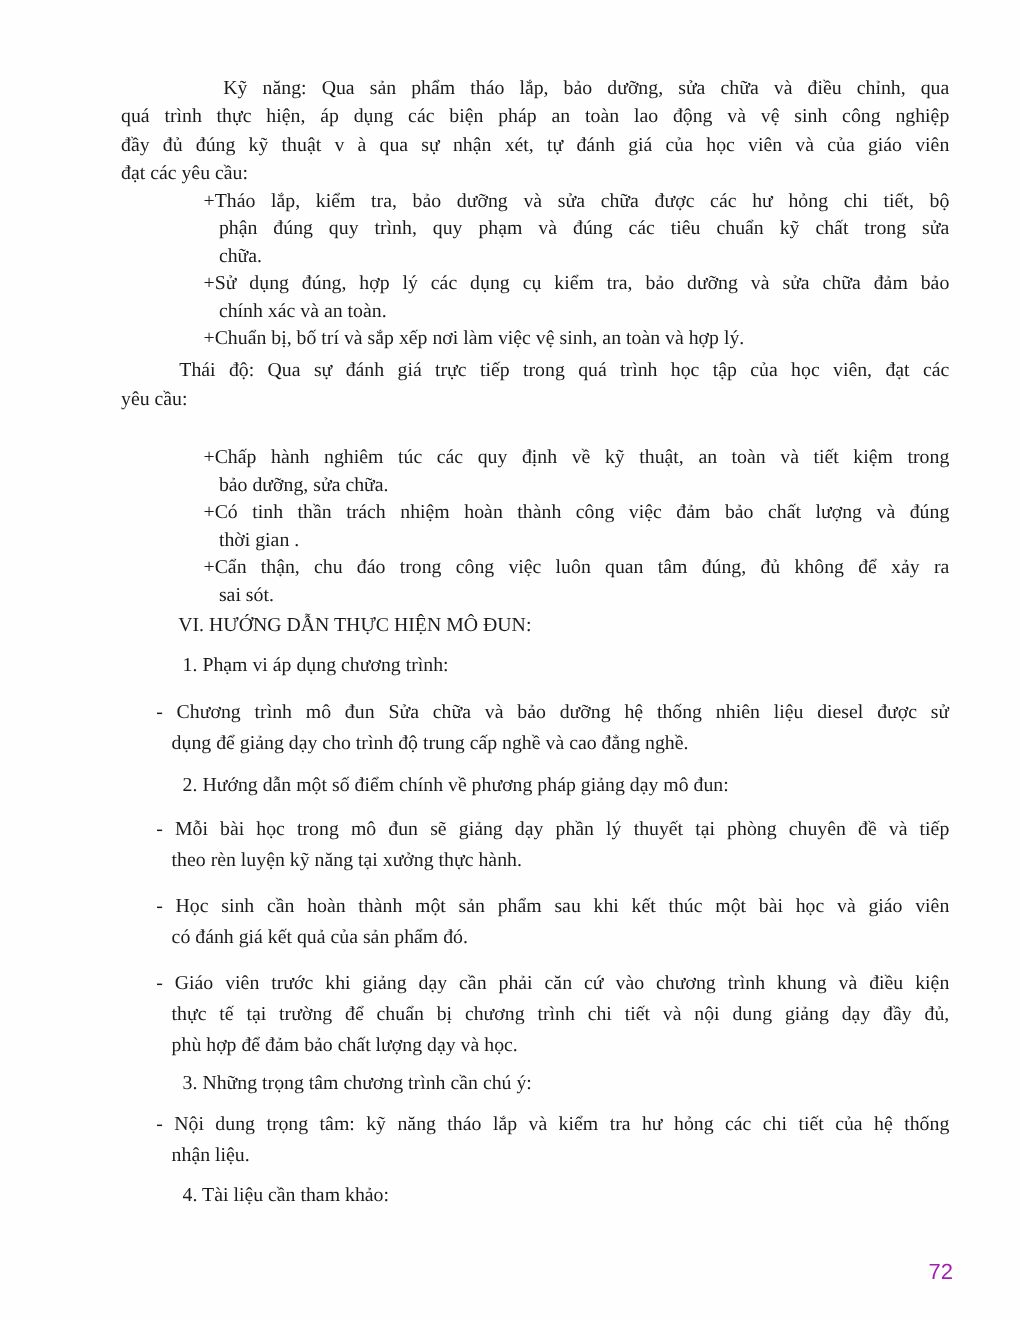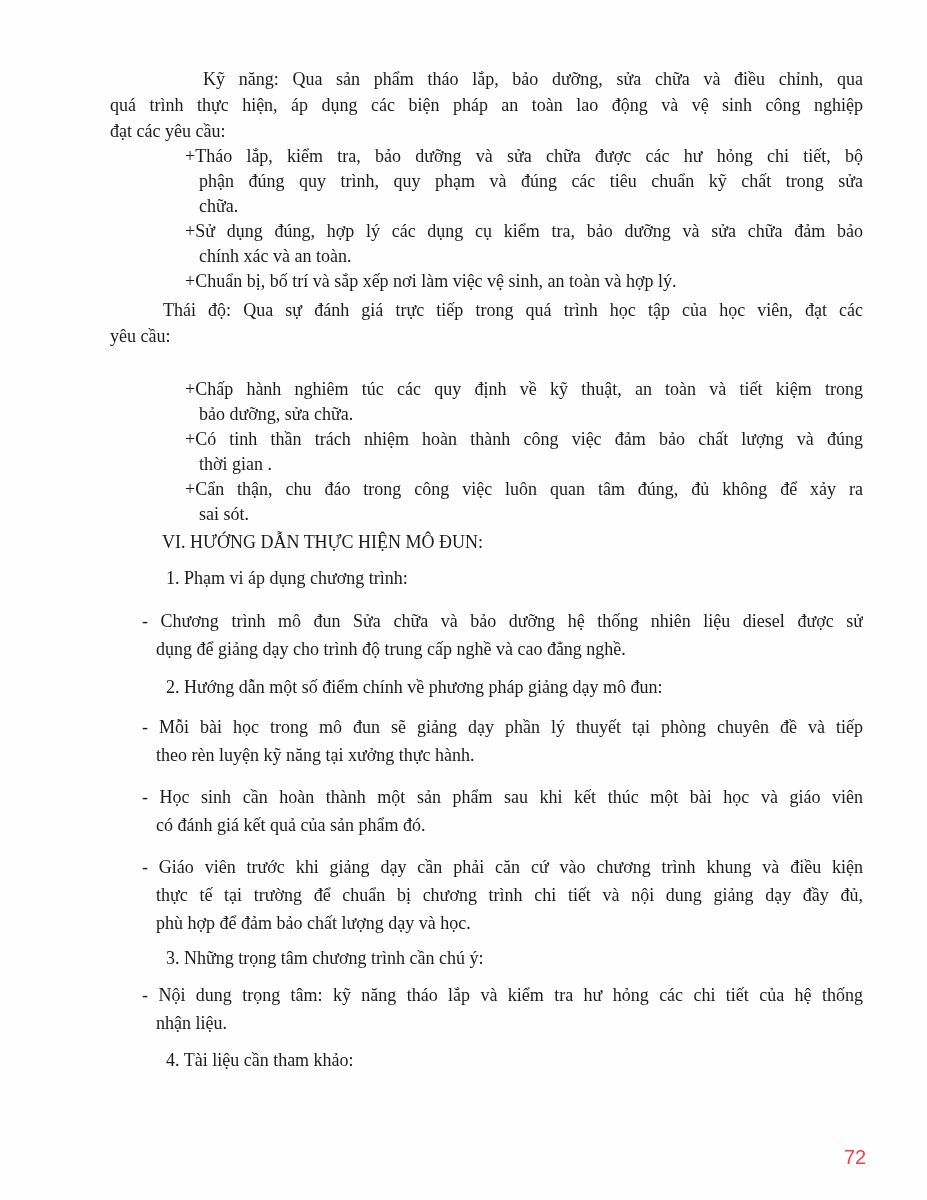--- a/index.html
+++ b/index.html
@@ -60,31 +60,32 @@
   .text-column > :nth-child(15) { margin-top: 14px; }
   .text-column > :nth-child(16) { margin-top: 8px; }
   .text-column > :nth-child(17) { margin-top: 10px; }
   .text-column > :nth-child(18) { margin-top: 10px; }
   .page-number {
     position: absolute;
     left: 844px;
     top: 1146px;
     font-family: "Liberation Sans", "DejaVu Sans", sans-serif;
     font-size: 20px;
-    color: #ef4444;
+    color: #a21caf;
   }
 </style>
 </head>
 <body>
 
 <div class="page">
   <div class="text-column">
       <div class="blk para indent-lg">
         <div class="ln first j">Kỹ năng: Qua sản phẩm tháo lắp, bảo dưỡng, sửa chữa và điều chỉnh, qua</div>
         <div class="ln cont j">quá trình thực hiện, áp dụng các biện pháp an toàn lao động và vệ sinh công nghiệp</div>
+        <div class="ln cont j">đầy đủ đúng kỹ thuật v à qua sự nhận xét, tự đánh giá của học viên và của giáo viên</div>
         <div class="ln cont">đạt các yêu cầu:</div>
       </div>
       <div class="blk plus">
         <div class="ln first j">+Tháo lắp, kiểm tra, bảo dưỡng và sửa chữa được các hư hỏng chi tiết, bộ</div>
         <div class="ln cont j">phận đúng quy trình, quy phạm và đúng các tiêu chuẩn kỹ chất trong sửa</div>
         <div class="ln cont">chữa.</div>
       </div>
       <div class="blk plus">
         <div class="ln first j">+Sử dụng đúng, hợp lý các dụng cụ kiểm tra, bảo dưỡng và sửa chữa đảm bảo</div>
         <div class="ln cont">chính xác và an toàn.</div>

